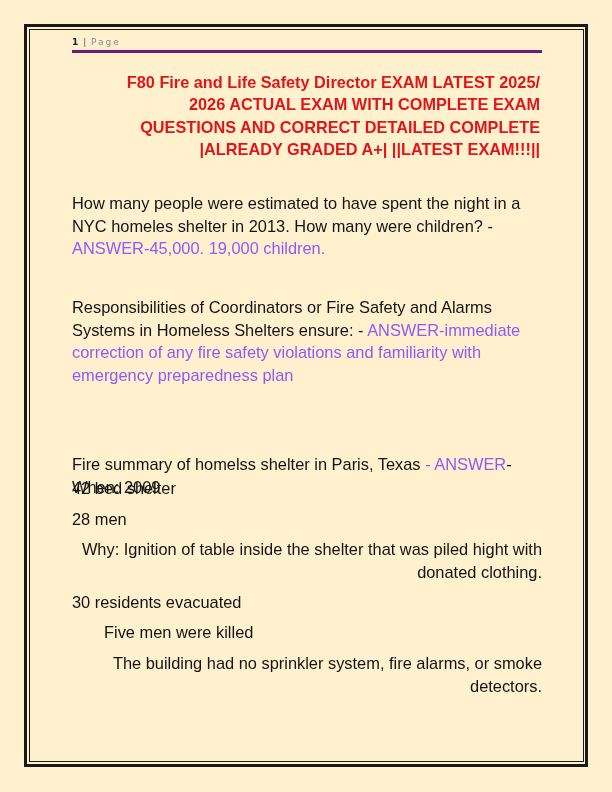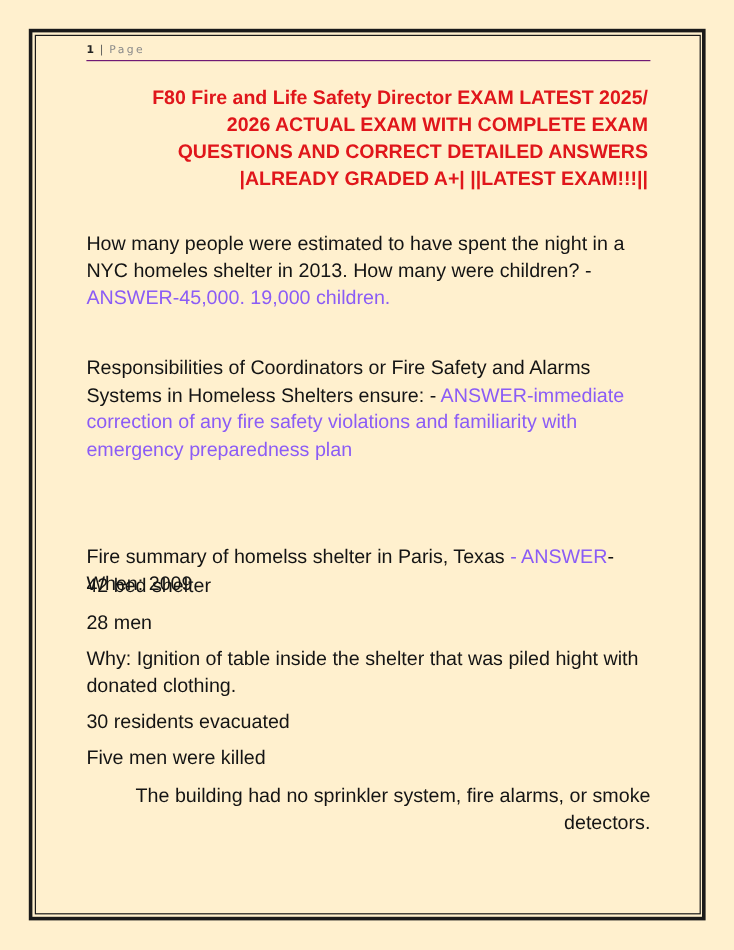--- a/index.html
+++ b/index.html
@@ -34,21 +34,21 @@
       border: 1px solid #1a1a1a;
     }
     .page-header {
       position: absolute;
       left: 72px;
       top: 36px;
       width: 470px;
       height: 14px;
       font-family: "DejaVu Sans", sans-serif;
       font-size: 9px;
-      border-bottom: 1px solid #701a75;
+      border-bottom: 3px solid #701a75;
       line-height: 12px;
     }
     .page-header .num {
       font-weight: bold;
       color: #222;
     }
     .page-header .sep {
       color: #555;
       margin: 0 2px;
     }
@@ -95,39 +95,39 @@
 
 <div class="page-header">
   <span class="num">1</span>
   <span class="sep">|</span>
   <span class="word">Page</span>
 </div>
 
 <div class="title">
   <div>F80 Fire and Life Safety Director EXAM LATEST 2025/</div>
   <div>2026 ACTUAL EXAM WITH COMPLETE EXAM</div>
-  <div>QUESTIONS AND CORRECT DETAILED ANSWERS</div>
+  <div>QUESTIONS AND CORRECT DETAILED COMPLETE</div>
   <div>|ALREADY GRADED A+| ||LATEST EXAM!!!||</div>
 </div>
 
 <div class="content">
 
   <p class="q1">
     <span>How many people were estimated to have spent the night in a NYC homeles shelter in 2013. How many were children? - </span><span class="red">ANSWER-45,000. 19,000 children.</span>
   </p>
 
   <p class="q2">
     <span>Responsibilities of Coordinators or Fire Safety and Alarms Systems in Homeless Shelters ensure: - </span><span class="red">ANSWER-immediate correction of any fire safety violations and familiarity with emergency preparedness plan</span>
   </p>
 
   <div class="q3">
     <p class="line" style="top:0;margin-top:29px;">
       <span>Fire summary of homelss shelter in Paris, Texas </span><span class="red">- ANSWER</span><span>-When: 2009</span>
     </p>
     <p class="line" style="top:53px;">42 bed shelter</p>
     <p class="line" style="top:84px;">28 men</p>
-    <p class="line" style="top:114px;">Why: Ignition of table inside the shelter that was piled hight with donated clothing.</p>
+    <p class="line" style="top:114px;text-align:right;">Why: Ignition of table inside the shelter that was piled hight with donated clothing.</p>
     <p class="line" style="top:167px;">30 residents evacuated</p>
-    <p class="line" style="top:197px;">Five men were killed</p>
+    <p class="line" style="top:197px;margin-left:32px;">Five men were killed</p>
     <p class="line" style="top:228px;text-align:right;">The building had no sprinkler system, fire alarms, or smoke detectors.</p>
   </div>
 
 </div>
 
 </body></html>

